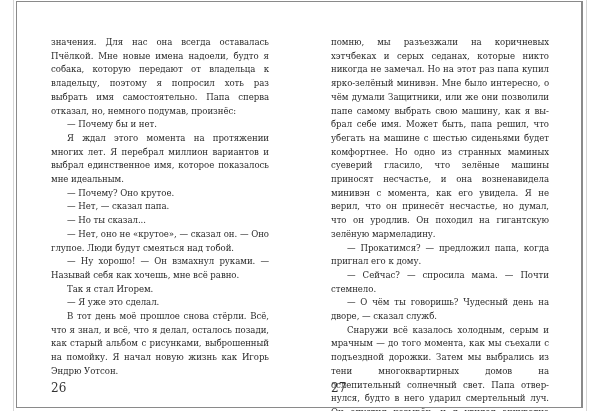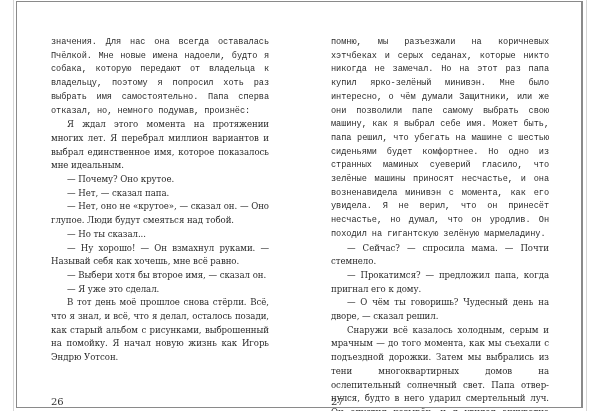--- a/index.html
+++ b/index.html
@@ -16,47 +16,48 @@
     .outer-line-left { position: absolute; left: 13px; top: 0; width: 1px; height: 411px; background: #d6d6d6; }
     .outer-line-right { position: absolute; left: 586px; top: 0; width: 1px; height: 411px; background: #d6d6d6; }
     .page { position: absolute; top: 36px; width: 218px; }
     .page.left { left: 51px; }
     .page.right { left: 331px; }
     .page p {
       margin: 0; font-size: 8.6px; line-height: 13.7px; color: #2b2b2b;
       text-align: justify; letter-spacing: -0.05px; hyphens: manual;
     }
     .page p.indent { text-indent: 16px; }
-    .page p.noindent { text-indent: 0; font-family: Liberation Mono, monospace; }
-    .pagenum { position: absolute; top: 381px; font-size: 10px; color: #333; margin-top: 15px; }
+    .page p.noindent { text-indent: 0; }
+    .pagenum { position: absolute; top: 381px; font-size: 12px; color: #333; }
     .pagenum.left { left: 51px; }
     .pagenum.right { left: 331px; width: 218px; text-align: left; }
   </style>
 </head>
 <body>
 
 <div class="outer-line-left"></div>
 <div class="outer-line-right"></div>
 <div class="spread"></div>
 
 <div class="page left">
   <p class="noindent">значения. Для нас она всегда оставалась Пчёлкой. Мне новые имена надоели, будто я собака, которую переда­ют от владельца к владельцу, поэтому я попросил хоть раз выбрать имя самостоятельно. Папа сперва отказал, но, немного подумав, произнёс:</p>
+  <p class="indent">— Почему бы и нет.</p>
   <p class="indent">Я ждал этого момента на протяжении многих лет. Я перебрал миллион вариантов и выбрал единственное имя, которое показалось мне идеальным.</p>
   <p class="indent">— Почему? Оно крутое.</p>
   <p class="indent">— Нет, — сказал папа.</p>
+  <p class="indent">— Но ты сказал...</p>
   <p class="indent">— Нет, оно не «крутое», — сказал он. — Оно глу­пое. Люди будут смеяться над тобой.</p>
-  <p class="indent">— Но ты сказал...</p>
   <p class="indent">— Ну хорошо! — Он взмахнул руками. — Называй себя как хочешь, мне всё равно.</p>
-  <p class="indent">— Выбери хотя бы второе имя, — сказал он.</p>
+  <p class="indent">Так я стал Игорем.</p>
   <p class="indent">— Я уже это сделал.</p>
   <p class="indent">В тот день моё прошлое снова стёрли. Всё, что я знал, и всё, что я делал, осталось позади, как старый альбом с рисунками, выброшенный на помойку. Я на­чал новую жизнь как Игорь Эндрю Уотсон.</p>
 
 </div>
 <div class="pagenum left">26</div>
 
 <div class="page right">
   <p class="noindent">помню, мы разъезжали на коричневых хэтчбеках и се­рых седанах, которые никто никогда не замечал. Но на этот раз папа купил ярко-зелёный минивэн. Мне было интересно, о чём думали Защитники, или же они по­зволили папе самому выбрать свою машину, как я вы­брал себе имя. Может быть, папа решил, что убегать на машине с шестью сиденьями будет комфортнее. Но одно из странных маминых суеверий гласило, что зелё­ные машины приносят несчастье, и она возненавидела минивэн с момента, как его увидела. Я не верил, что он принесёт несчастье, но думал, что он уродлив. Он по­ходил на гигантскую зелёную мармеладину.</p>
+  <p class="indent">— Прокатимся? — предложил папа, когда пригнал его к дому.</p>
   <p class="indent">— Сейчас? — спросила мама. — Почти стемнело.</p>
-  <p class="indent">— Прокатимся? — предложил папа, когда пригнал его к дому.</p>
-  <p class="indent">— О чём ты говоришь? Чудесный день на дворе, — сказал решил.</p>
+  <p class="indent">— О чём ты говоришь? Чудесный день на дворе, — сказал служб.</p>
   <p class="indent">Снаружи всё казалось холодным, серым и мрач­ным — до того момента, как мы съехали с подъездной дорожки. Затем мы выбрались из тени многоквартирных домов на ослепительный солнечный свет. Папа отвер­нулся, будто в него ударил смертельный луч. Он опустил козырёк, и я увидел аккуратно прикреплённые бумажки, номера телефонов экстренных служб, секретные коды. Он переносил их из машины в машину, всегда готовый к тому, что Человек-Ящерица снова отправит нас в бега.</p>
 </div>
 <div class="pagenum right">27</div>
 
 </body></html>

